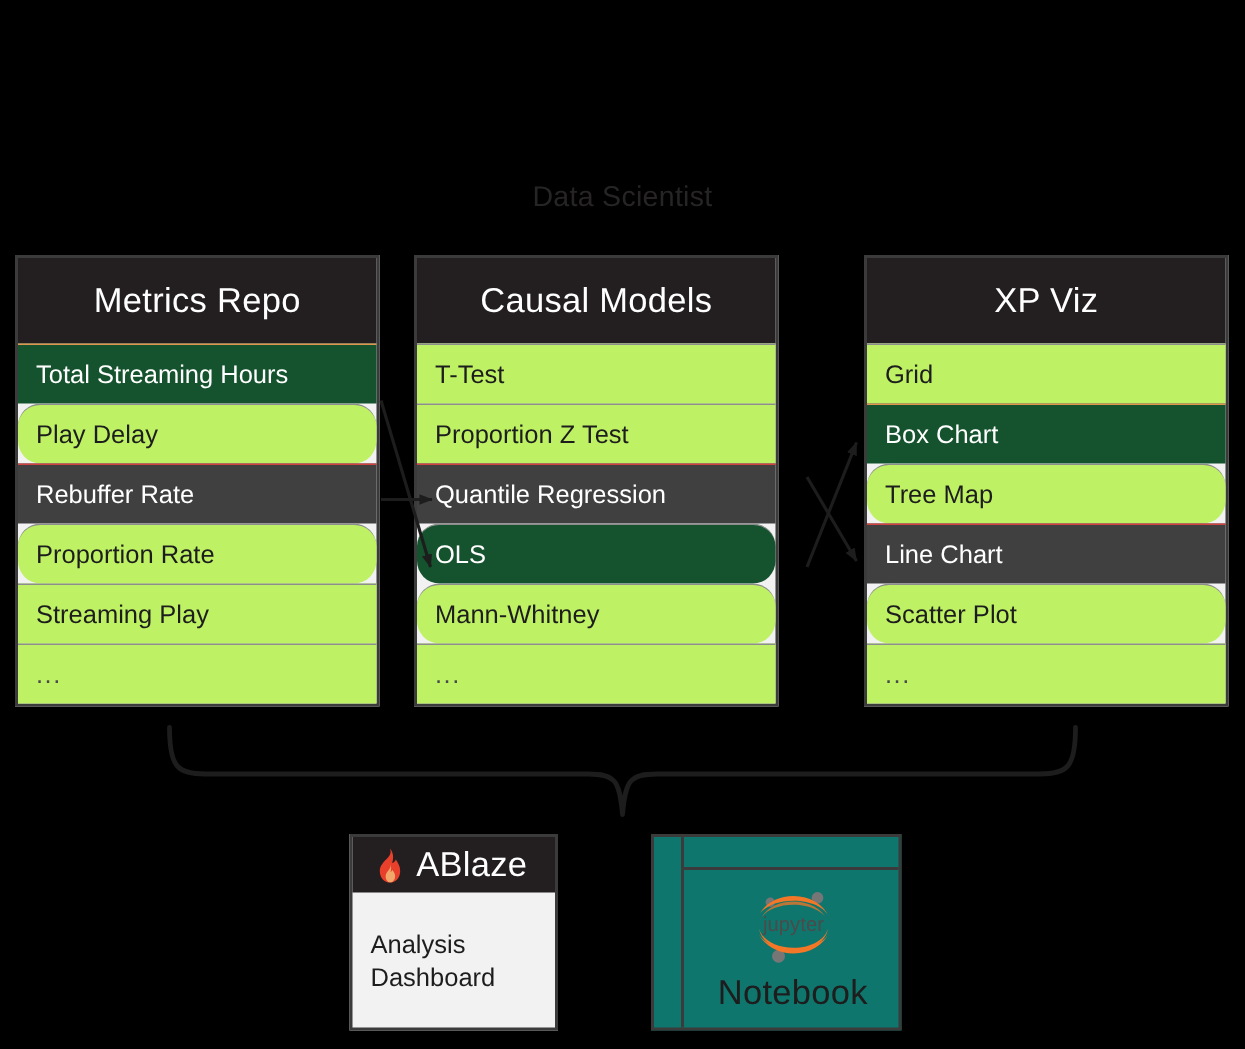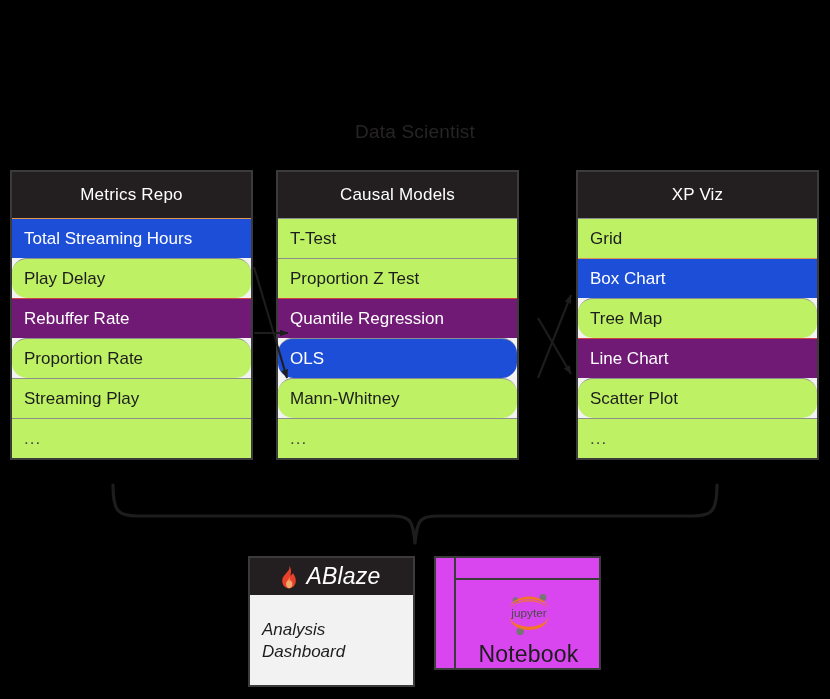--- a/index.html
+++ b/index.html
@@ -44,47 +44,47 @@
     width: 243px;
     background: #f2f2f2;
     border: 2px solid #3b3b3b;
     box-sizing: border-box;
   }
   .col-1 { left: 10px; }
   .col-2 { left: 276px; }
   .col-3 { left: 576px; }
 
   .column-header {
-    height: 46px;
+    height: 57px;
     background: #231f20;
     color: #ffffff;
     display: flex;
     align-items: center;
     justify-content: center;
-    font-size: 17px;
+    font-size: 23px;
     letter-spacing: 0.2px;
   }
 
   .row {
     height: 40px;
     box-sizing: border-box;
     display: flex;
     align-items: center;
     padding-left: 12px;
     font-size: 17px;
     color: #1d1d1d;
     background: #f2f2f2;
     border-top: 1px solid #8d8d8d;
     white-space: nowrap;
     overflow: hidden;
   }
   .row:first-of-type { border-top: none; }
   .row.state-default { background: #bef264; color: #1d1d1d; }
-  .row.state-orange  { background: #1d4ed8; color: #ffffff; border-top-color: #e0954f; }
-  .row.state-red     { background: #701a75; color: #ffffff; border-top-color: #d04341; }
+  .row.state-orange  { background: #14532d; color: #ffffff; border-top-color: #e0954f; }
+  .row.state-red     { background: #404040; color: #ffffff; border-top-color: #d04341; }
   .row.state-orange + .row,
   .row.state-red + .row { border-top-color: #8d8d8d; border-radius: 15px; }
   .row.ellipsis { color: #4a4a4a; letter-spacing: 1px; }
 
   
   .connectors {
     position: absolute;
     left: 0;
     top: 0;
     width: 830px;
@@ -94,25 +94,24 @@
 
   
   .card {
     position: absolute;
     box-sizing: border-box;
     border: 2px solid #3b3b3b;
     background: #f2f2f2;
   }
 
   .card-ablaze {
-    left: 248px;
+    left: 233px;
     top: 556px;
-    width: 167px;
+    width: 139px;
     height: 131px;
-    font-style: italic;
   }
   .ablaze-header {
     height: 37px;
     background: #231f20;
     display: flex;
     align-items: center;
     justify-content: center;
     gap: 6px;
     padding-right: 4px;
   }
@@ -127,22 +126,22 @@
     font-size: 17px;
     line-height: 1.28;
     color: #1d1d1d;
   }
   .ablaze-body .l2 { display: block; }
 
   .card-jupyter {
     left: 434px;
     top: 556px;
     width: 167px;
-    height: 114px;
-    background: #d946ef;
+    height: 131px;
+    background: #0f766e;
   }
   .jup-gutter {
     position: absolute;
     left: 0;
     top: 0;
     width: 20px;
     height: 100%;
     border-right: 2px solid #3b3b3b;
     box-sizing: border-box;
   }

